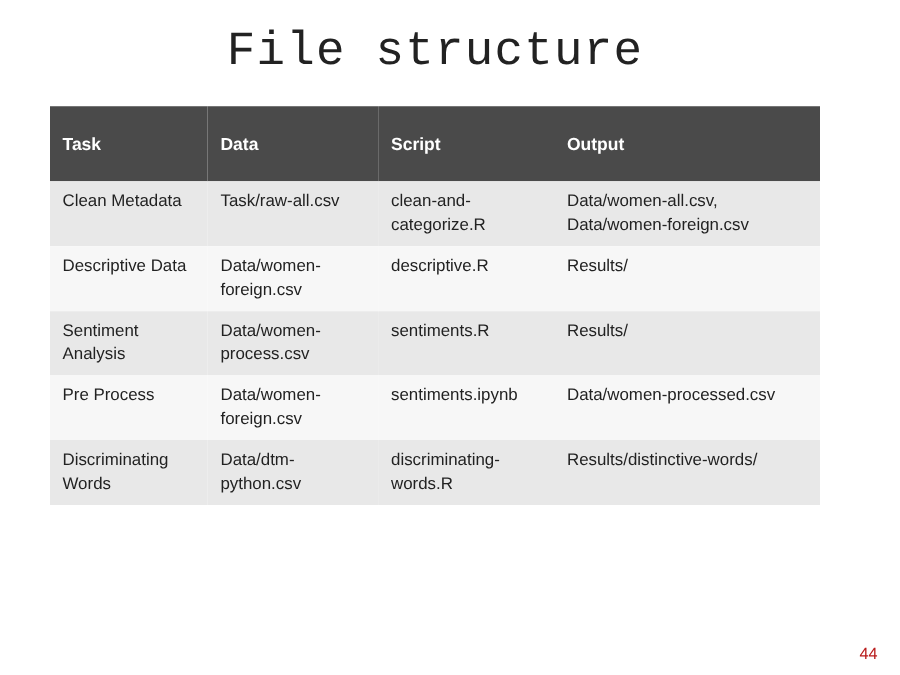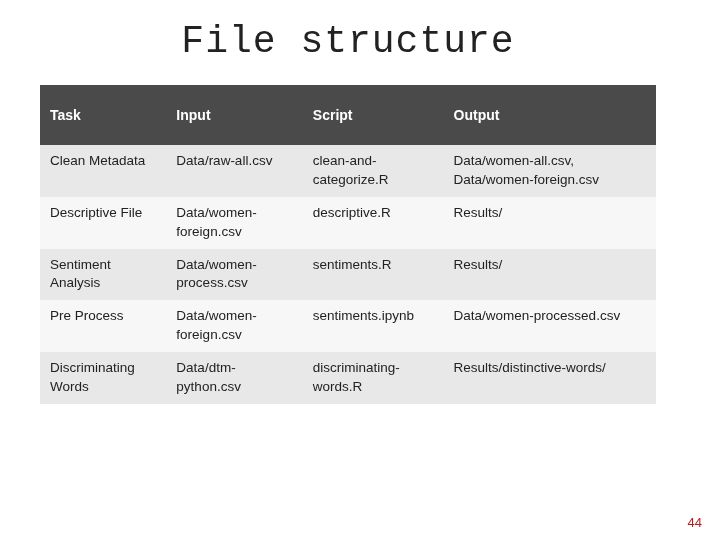--- a/index.html
+++ b/index.html
@@ -64,34 +64,34 @@
 </head>
 <body>
 
 <div class="page">
   <h1>File structure</h1>
 
   <table>
     <thead>
       <tr>
         <th>Task</th>
-        <th>Input</th>
+        <th>Data</th>
         <th>Script</th>
         <th>Output</th>
       </tr>
     </thead>
     <tbody id="table-body">
     <tr>
           <td>Clean Metadata</td>
-          <td>Data/raw-all.csv</td>
+          <td>Task/raw-all.csv</td>
           <td>clean-and-categorize.R</td>
           <td>Data/women-all.csv, Data/women-foreign.csv</td>
         </tr>
         <tr>
-          <td>Descriptive File</td>
+          <td>Descriptive Data</td>
           <td>Data/women-foreign.csv</td>
           <td>descriptive.R</td>
           <td>Results/</td>
         </tr>
         <tr>
           <td>Sentiment Analysis</td>
           <td>Data/women-process.csv</td>
           <td>sentiments.R</td>
           <td>Results/</td>
         </tr>

